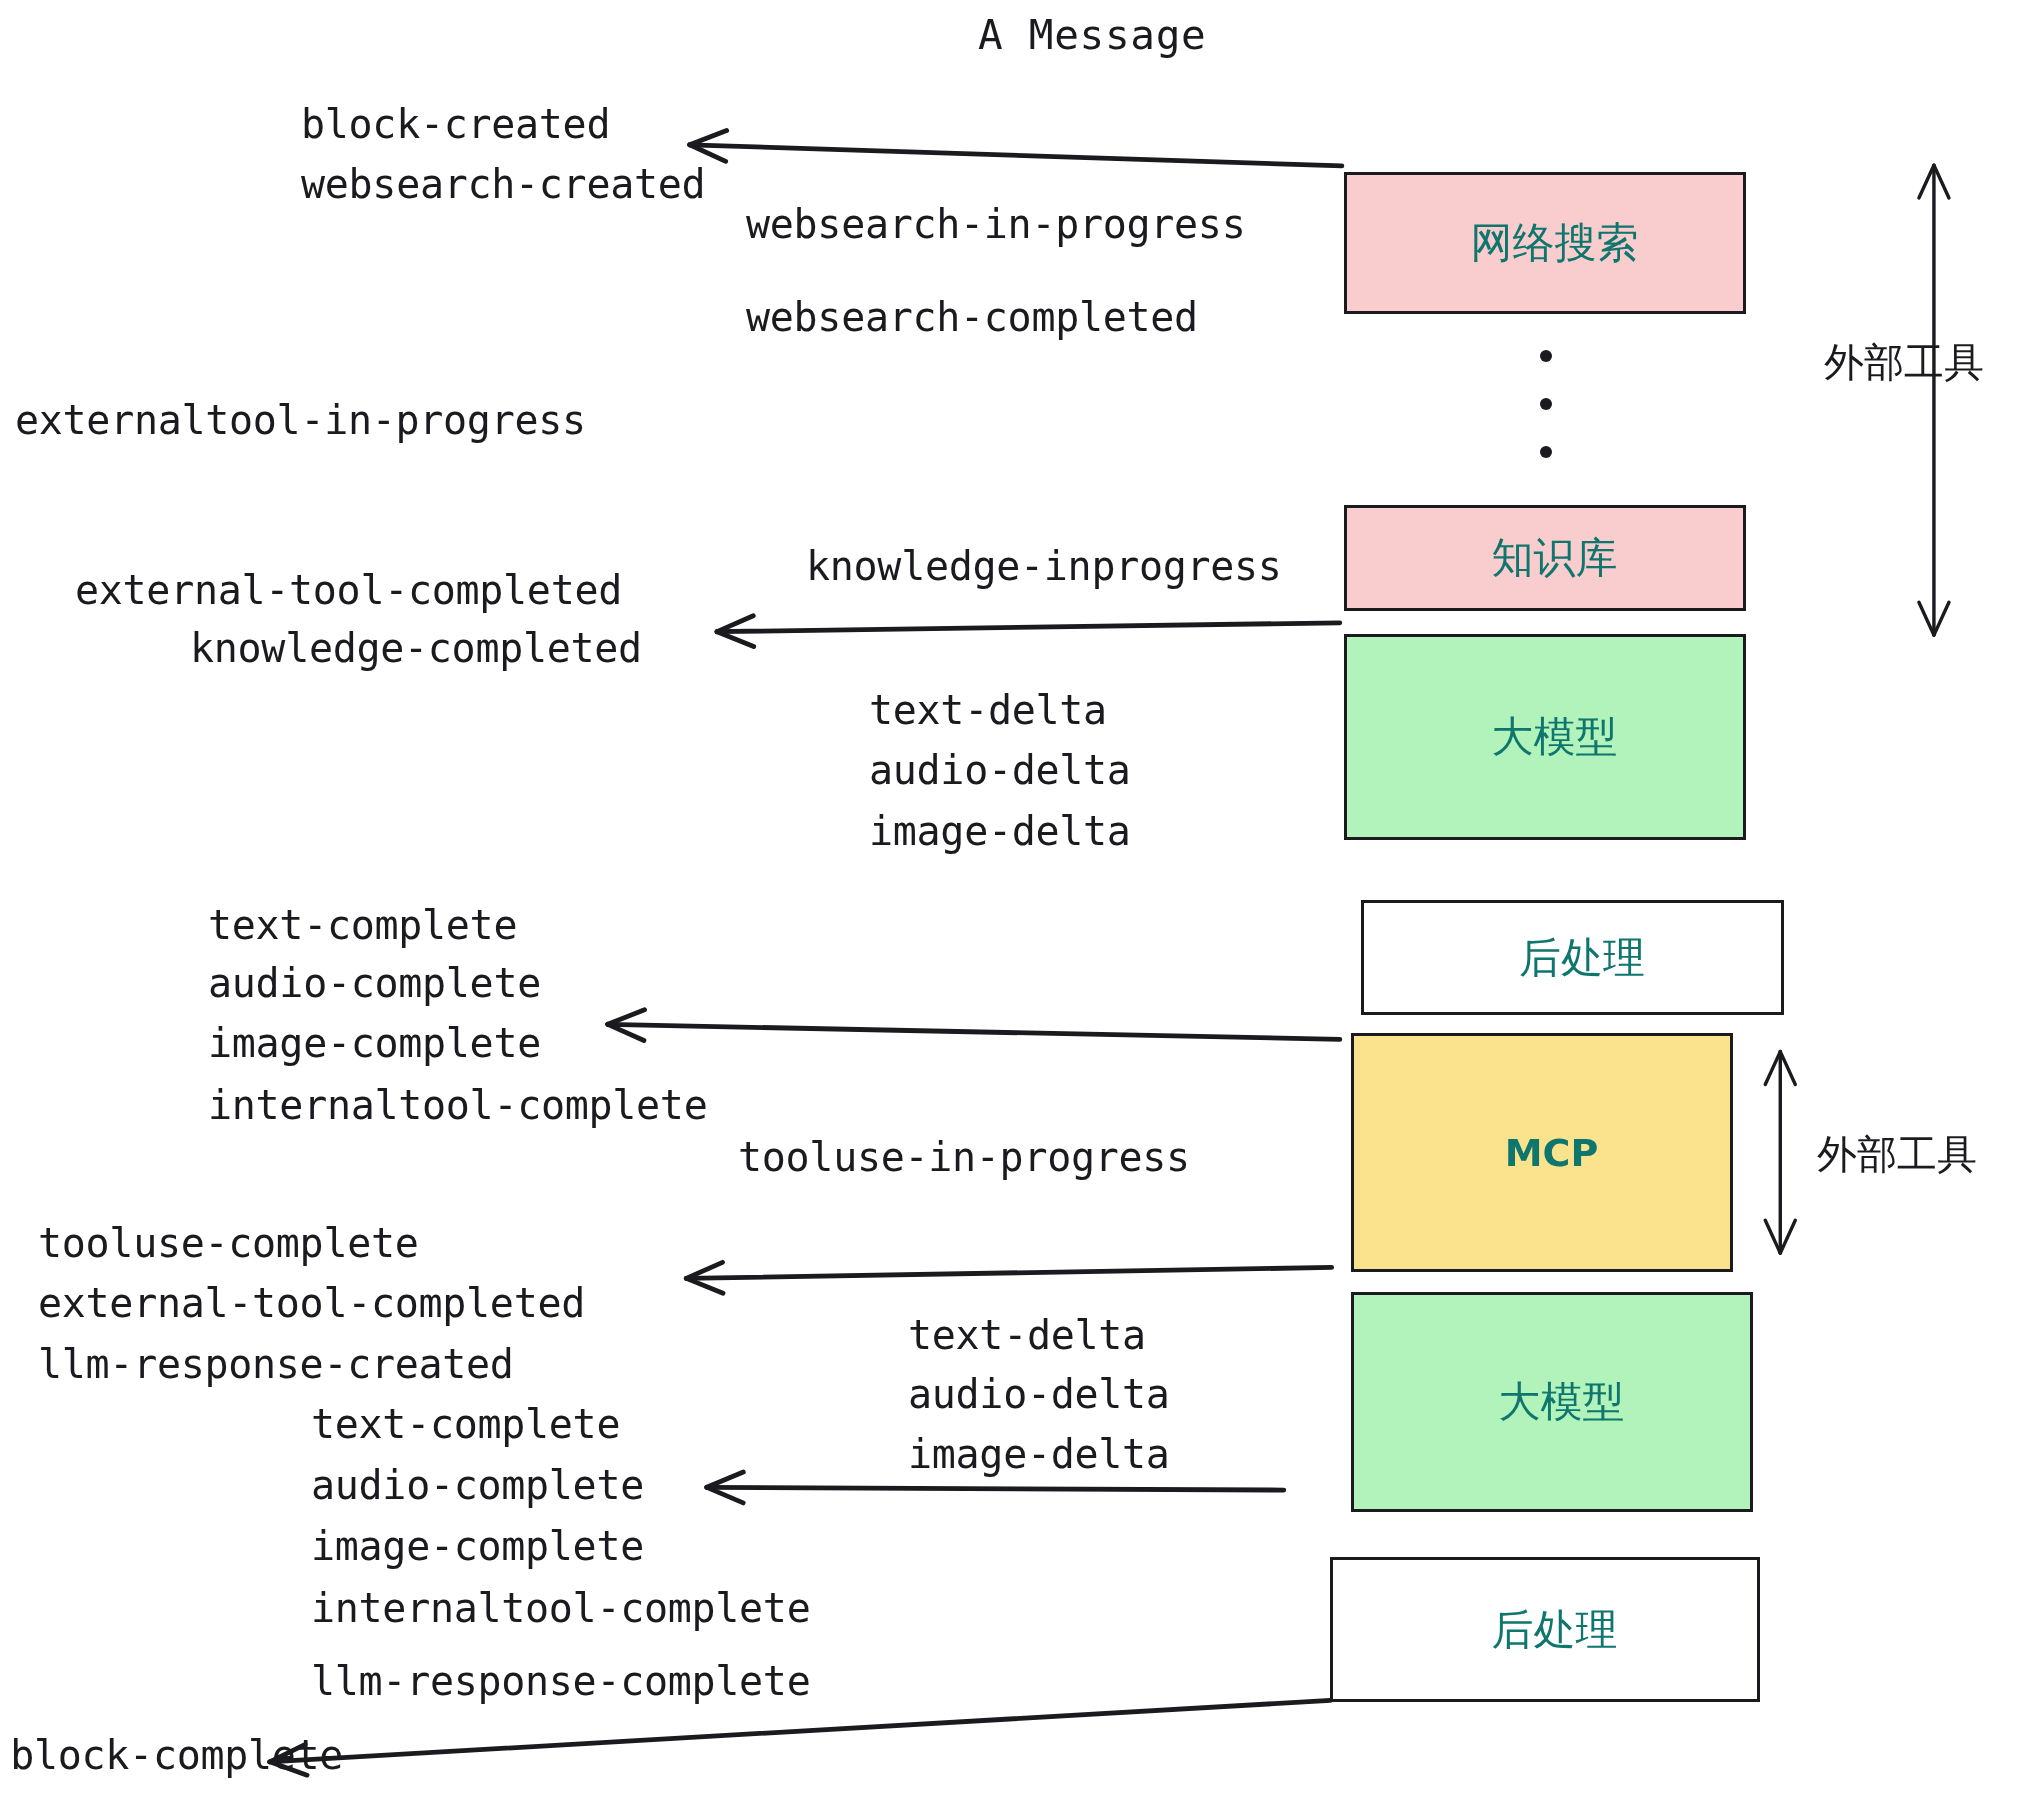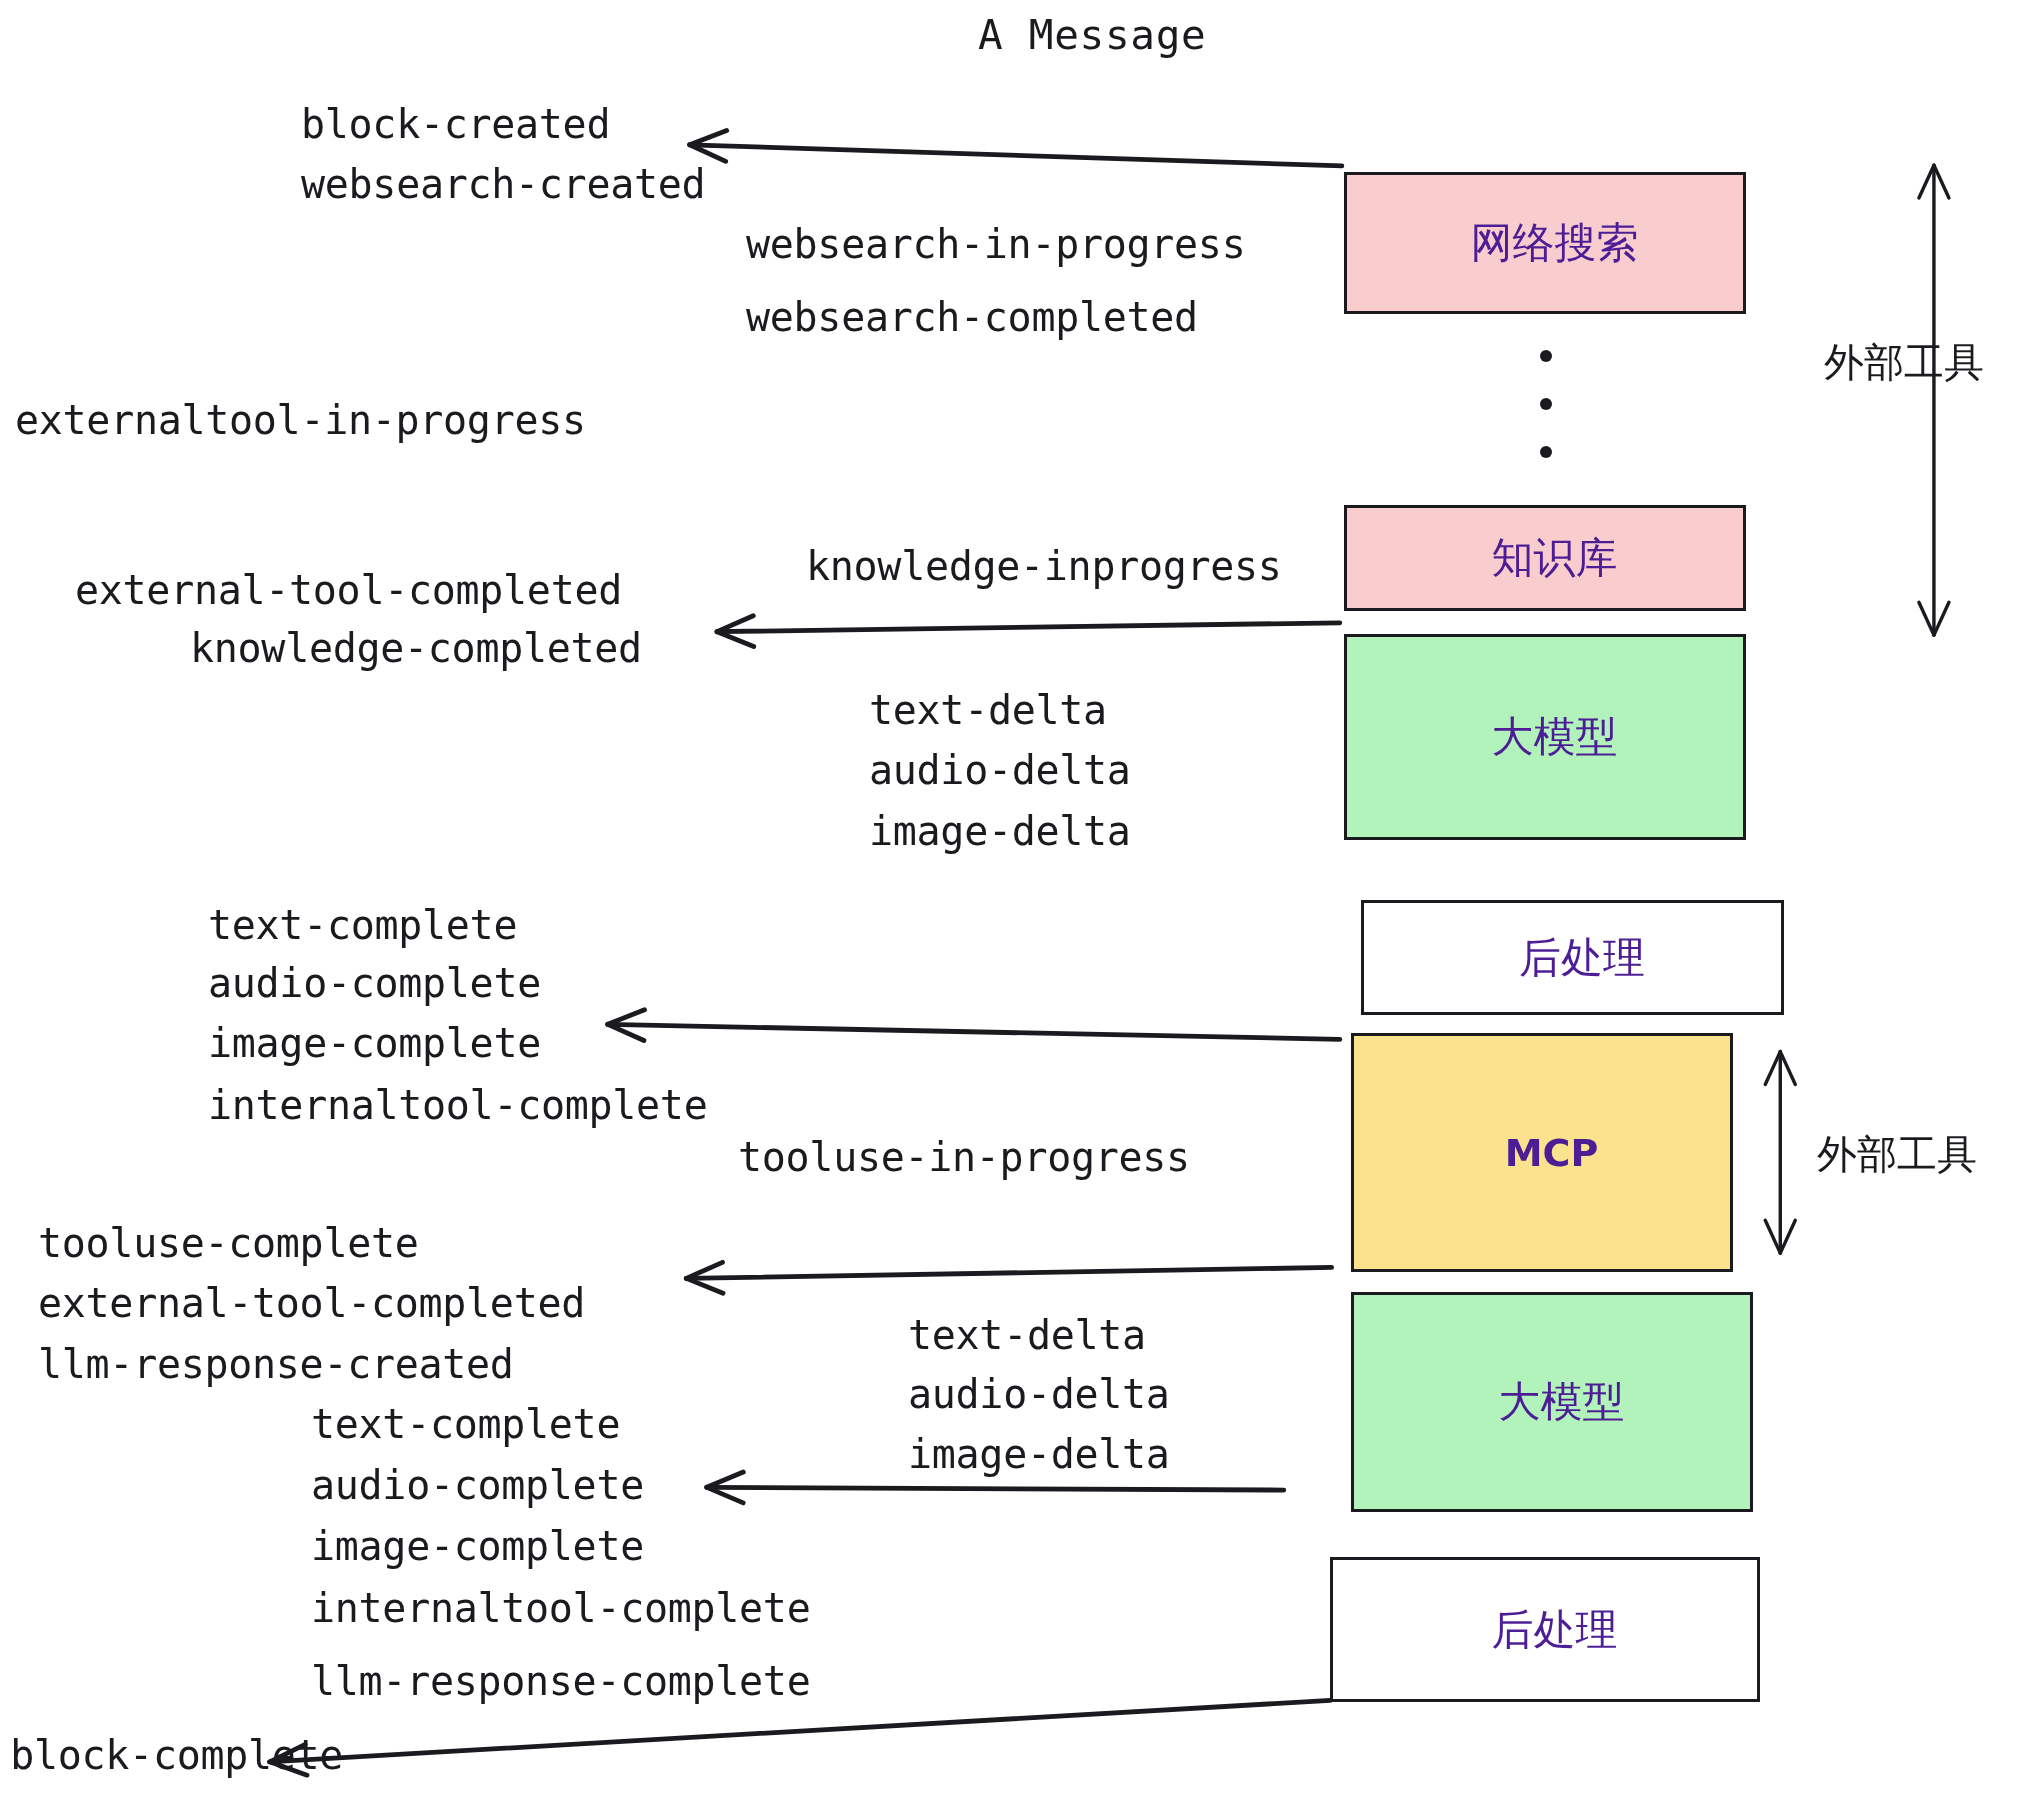--- a/index.html
+++ b/index.html
@@ -33,21 +33,21 @@
     letter-spacing: 0.7px;
   }
   .node {
     position: absolute;
     box-sizing: border-box;
     border: 3.4px solid #1b1b1f;
     display: flex;
     align-items: center;
     justify-content: center;
     font-family: "DejaVu Sans", "Liberation Sans", sans-serif;
-    color: #4c1d95;
+    color: #0f766e;
     font-size: 42px;
     padding-left: 19px;
   }
   .node.latin {
     font-family: "DejaVu Sans", "Liberation Sans", sans-serif;
     font-size: 38px;
     font-weight: 600;
   }
   .side-label {
     position: absolute;
@@ -82,21 +82,21 @@
 </head>
 <body>
 
 <div id="canvas">
 
   <div class="title" id="diagram-title" style="left:978px; top:11px;">A Message</div>
 
   <div id="events-layer">
       <div class="evt" style="left: 301px; top: 104px;">block-created</div>
       <div class="evt" style="left: 301px; top: 164px;">websearch-created</div>
-      <div class="evt" style="left: 746px; top: 224px; text-align: center;">websearch-in-progress</div>
+      <div class="evt" style="left: 746px; top: 204px; text-align: center;">websearch-in-progress</div>
       <div class="evt" style="left: 746px; top: 297px;">websearch-completed</div>
       <div class="evt" style="left: 15px; top: 400px;">externaltool-in-progress</div>
       <div class="evt" style="left: 766px; top: 546px; margin-left: 40px;">knowledge-inprogress</div>
       <div class="evt" style="left: 75px; top: 570px;">external-tool-completed</div>
       <div class="evt" style="left: 190px; top: 628px;">knowledge-completed</div>
       <div class="evt" style="left: 869px; top: 690px;">text-delta</div>
       <div class="evt" style="left: 869px; top: 750px;">audio-delta</div>
       <div class="evt" style="left: 869px; top: 811px;">image-delta</div>
       <div class="evt" style="left: 208px; top: 905px;">text-complete</div>
       <div class="evt" style="left: 208px; top: 963px;">audio-complete</div>

